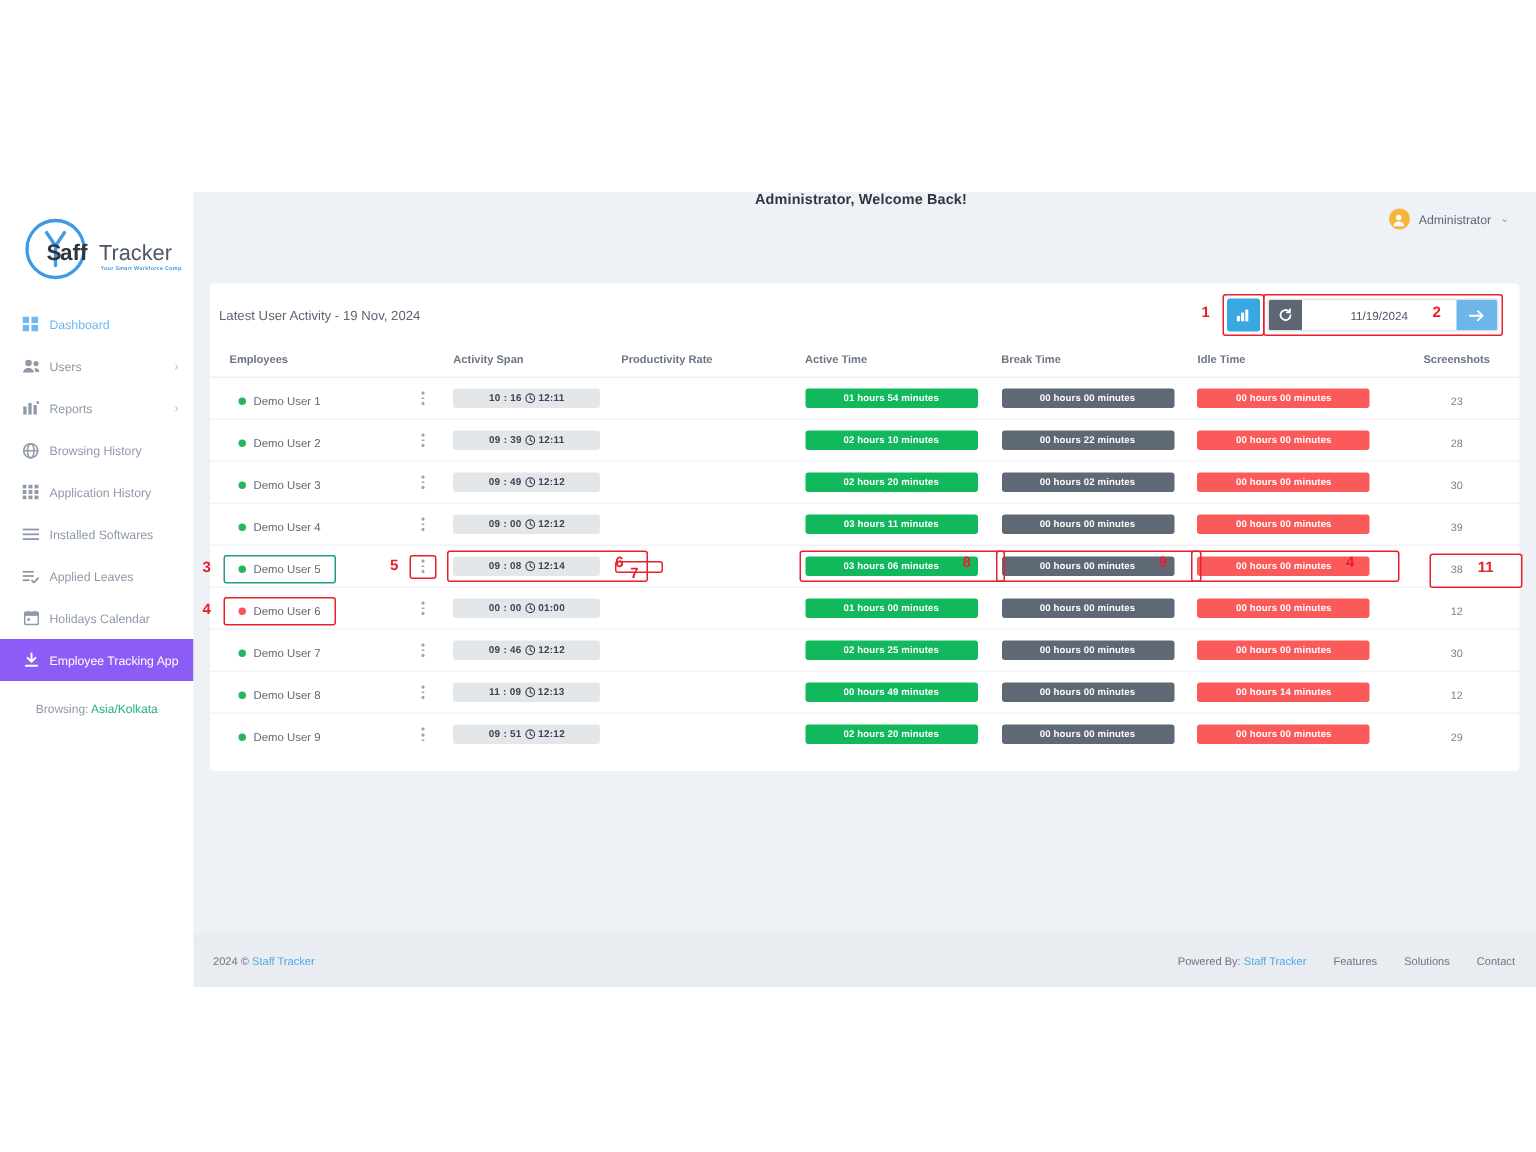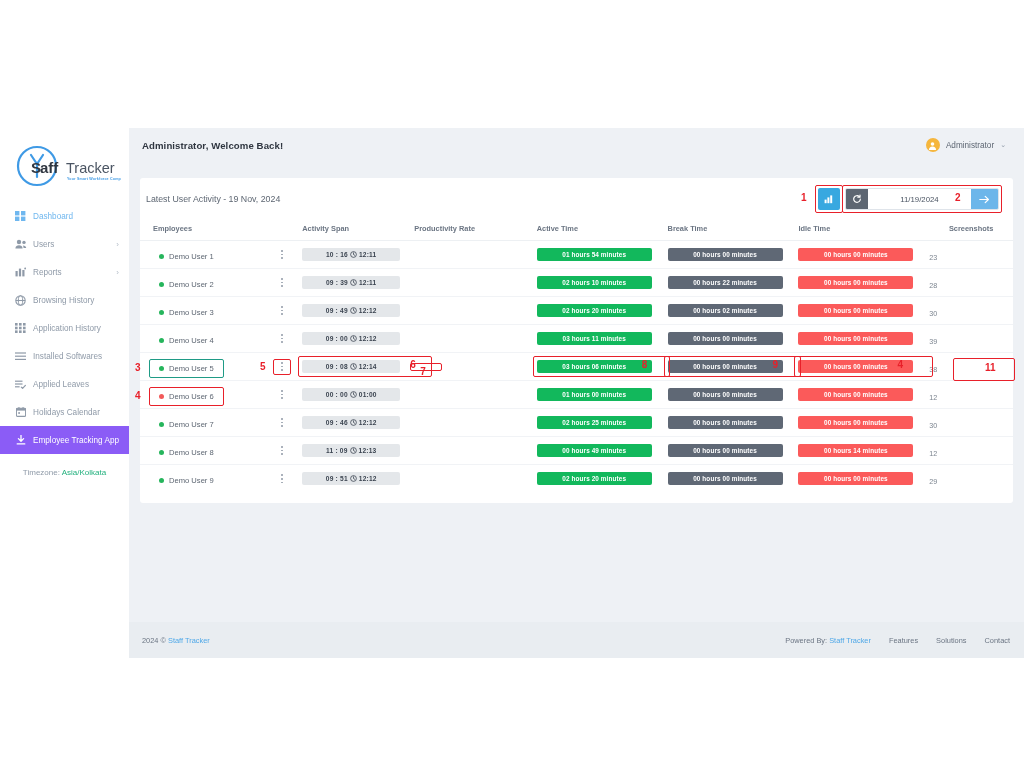--- a/index.html
+++ b/index.html
@@ -64,24 +64,25 @@
   }
   .tz b { color: #22b07d; font-weight: 400; }
 
   
   #main {
     position: absolute; left: 129px; top: 128px;
     width: 895px; height: 505px;
     background: #eef1f5;
   }
   #topbar {
-    height: 50px;
+    height: 61px;
     display: flex; align-items: center;
     padding: 0 18px 16px 13px;
     background: #eef1f5;
+    flex-direction: column;
   }
   #welcome {
     font-size: 9.6px; font-weight: 700; color: #2f3640;
     letter-spacing: .1px;
   }
   #user-menu {
     margin-left: auto;
     display: flex; align-items: center; gap: 6px;
     cursor: pointer;
   }
@@ -191,21 +192,21 @@
   }
   tbody tr:last-child td { border-bottom: none; }
 
   .c-emp   { width: 130px; padding-left: 13px !important; }
   .c-kebab { width: 25px; }
   .c-span  { width: 107px; }
   .c-prod  { width: 117px; }
   .c-act   { width: 125px; }
   .c-brk   { width: 125px; }
   .c-idle  { width: 125px; }
-  .c-ss    { width: 80px; }
+  .c-ss    { width: 80px; text-align: center; }
 
   th.c-emp { padding-left: 13px; }
   th.c-ss  { text-align: center; }
 
   .emp {
     display: inline-flex; align-items: center; gap: 5px;
     font-size: 7.6px; color: #5d6672;
     padding: 3px 6px;
     border-radius: 3px;
     cursor: pointer;
@@ -408,21 +409,21 @@
           <svg width="10" height="10" viewBox="0 0 10 10">
               <path d="M5 0.4v5.4M2.4 3.6L5 6.2l2.6-2.6" fill="none" stroke="currentColor" stroke-width="1.3" stroke-linecap="round" stroke-linejoin="round"></path>
               <rect x="0.6" y="8.2" width="8.8" height="1.3" rx="0.6" fill="currentColor"></rect>
             </svg>
         </span>
         <span>Employee Tracking App</span>
       </div>
     </div>
 
     <div class="tz">
-      <span>Timezone:</span>
+      <span>Browsing:</span>
       <b>Asia/Kolkata</b>
     </div>
   </div>
 
   <div id="main">
 
     <div id="topbar">
       <div id="welcome">Administrator, Welcome Back!</div>
       <div id="user-menu">
         <span class="avatar">

